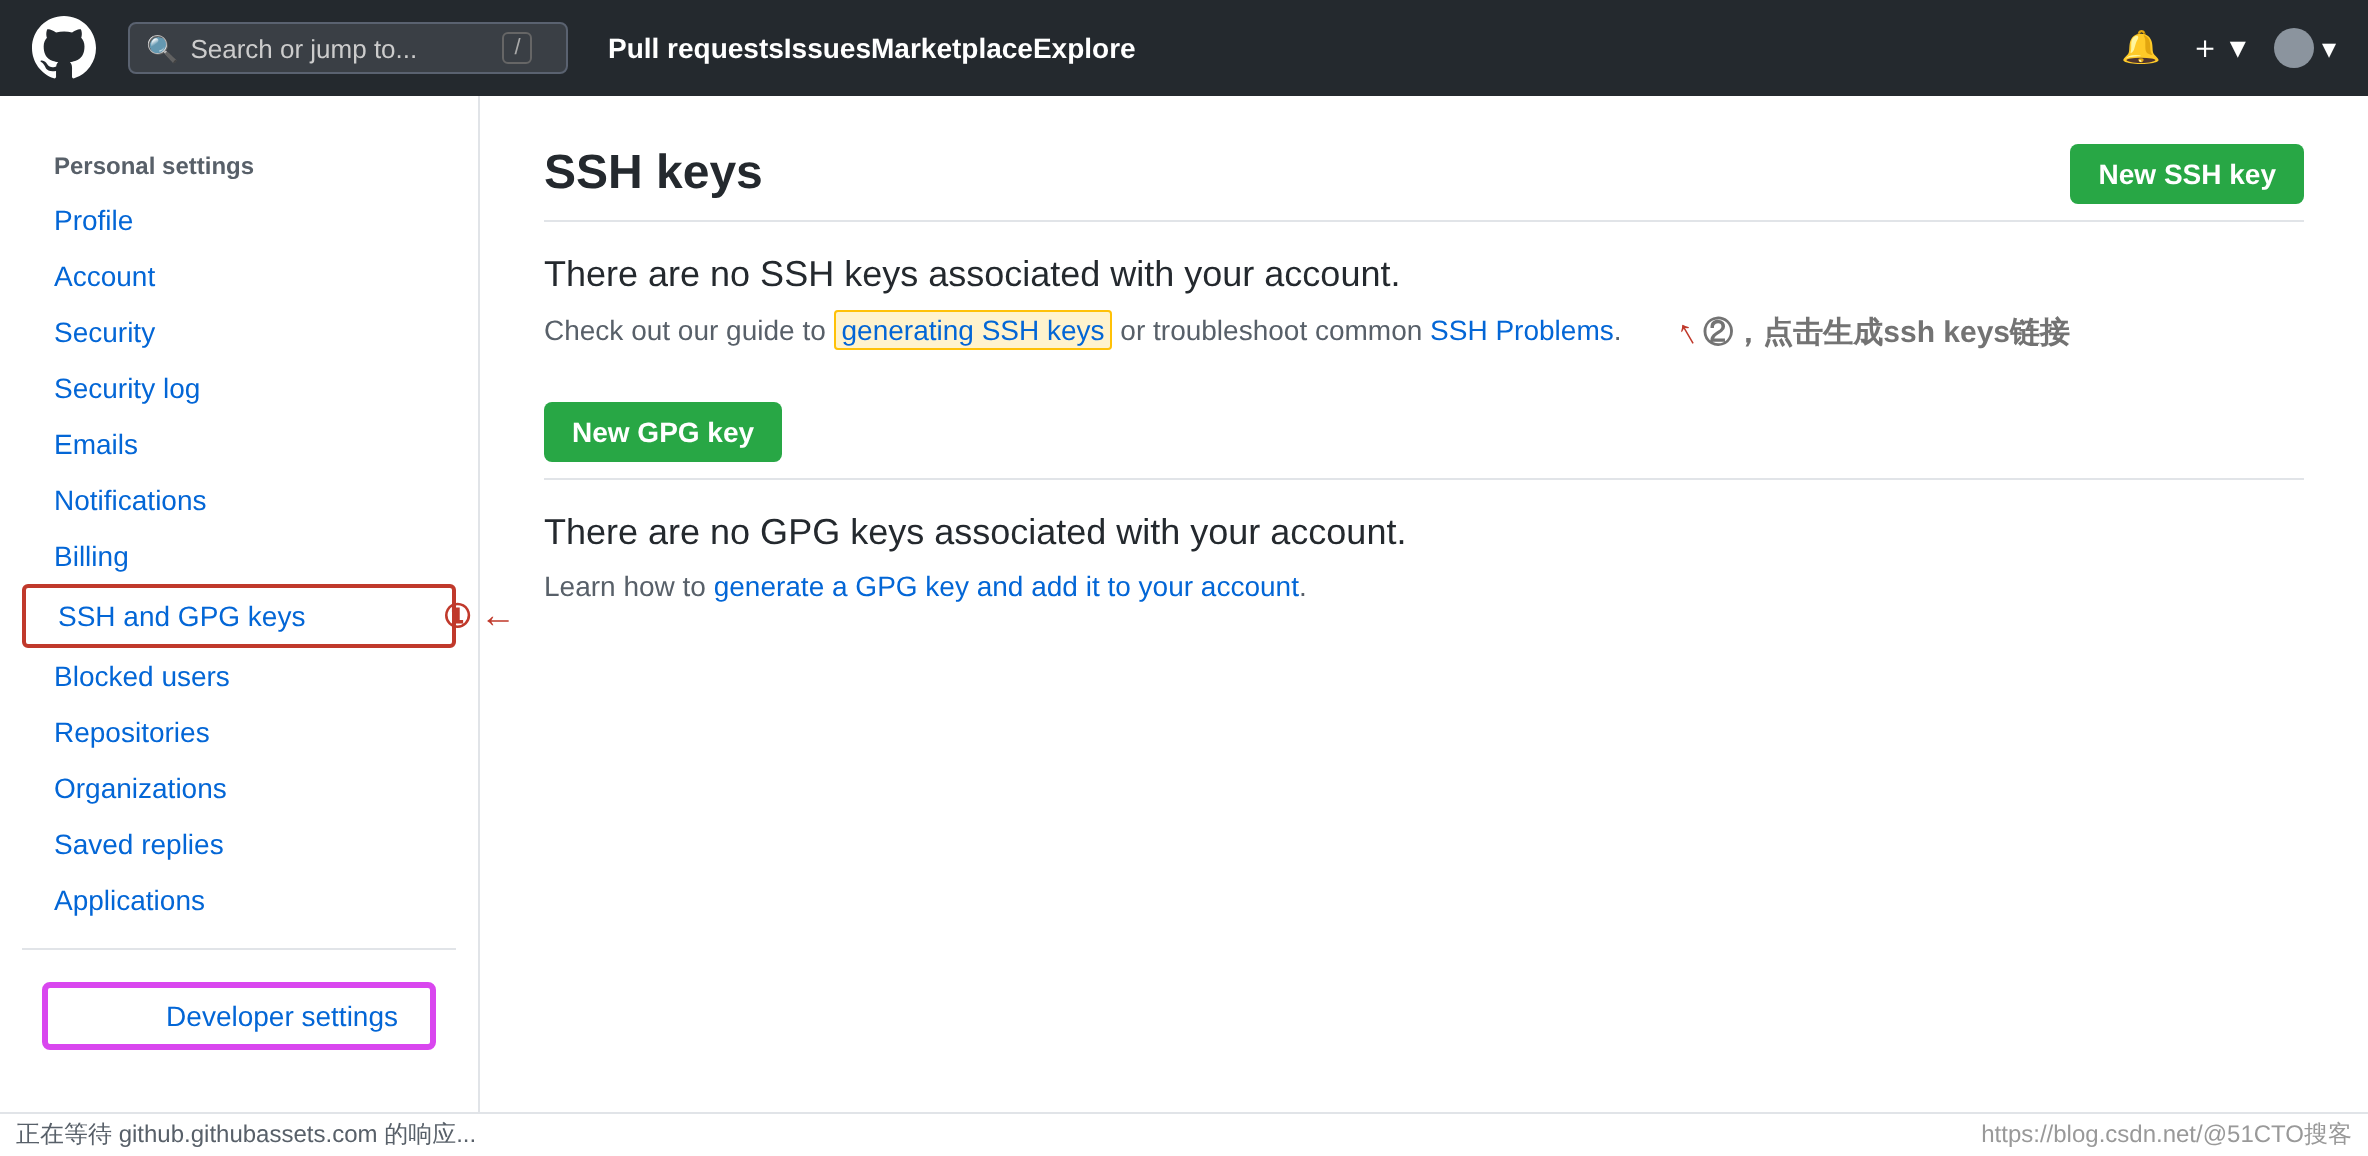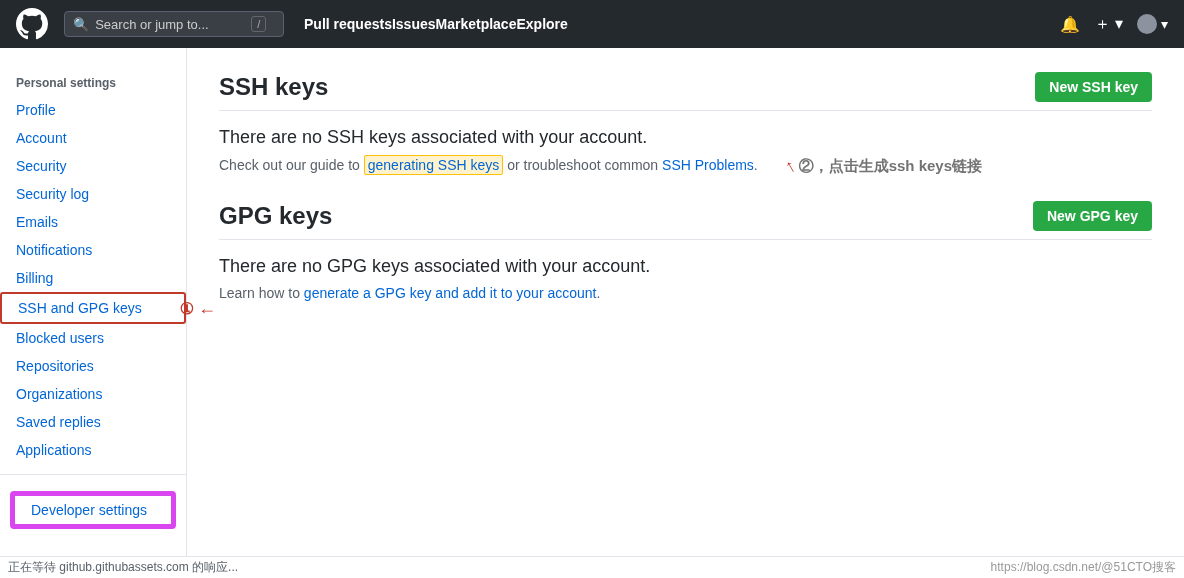--- a/index.html
+++ b/index.html
@@ -86,23 +86,23 @@
 
     
     .page-layout {
       display: flex;
       min-height: calc(100vh - 48px);
       background: #fff;
     }
 
     
     .sidebar {
-      width: 187px;
+      width: 240px;
       flex-shrink: 0;
-      padding: 20px 0;
+      padding: 20px 11px;
       border-right: 1px solid #e1e4e8;
     }
     .sidebar-section-title {
       font-size: 12px;
       font-weight: 600;
       color: #586069;
       padding: 8px 16px 6px;
       text-transform: none;
     }
     .sidebar-item {
@@ -119,22 +119,23 @@
       border-radius: 3px;
       color: #0366d6;
     }
     .sidebar-divider {
       height: 1px;
       background: #e1e4e8;
       margin: 10px 0;
     }
     .dev-settings-box {
       margin: 16px 10px 0;
-      border: 5px solid #d946ef;
+      border: 3px solid #d946ef;
       border-radius: 4px;
+      text-align: right;
     }
     .dev-settings-link {
       display: block;
       padding: 6px 16px;
       color: #0366d6;
       text-decoration: none;
       font-size: 14px;
     }
 
     
@@ -316,21 +317,20 @@
       <span>Check out our guide to </span><a class="link-blue highlighted">generating SSH keys</a><span> or troubleshoot common </span><a class="link-blue">SSH Problems</a><span>.</span>
       <span class="annotation-inline">
 
         <span style="color:#c0392b; font-size:18px; transform:rotate(-30deg); display:inline-block;">↑</span>
         <span style="color:#737373; font-size:15px; font-weight:bold;">②，点击生成ssh keys链接</span>
       </span>
     </p>
 
     <div class="gpg-section">
       <div class="section-header">
-        <h2 class="section-title">GPG keys</h2>
         <button class="btn-green">New GPG key</button>
       </div>
       <p class="info-text">There are no GPG keys associated with your account.</p>
       <p class="info-sub">
         <span>Learn how to </span><a class="link-blue">generate a GPG key and add it to your account</a><span>.</span>
       </p>
     </div>
 
   </main>
 </div>

